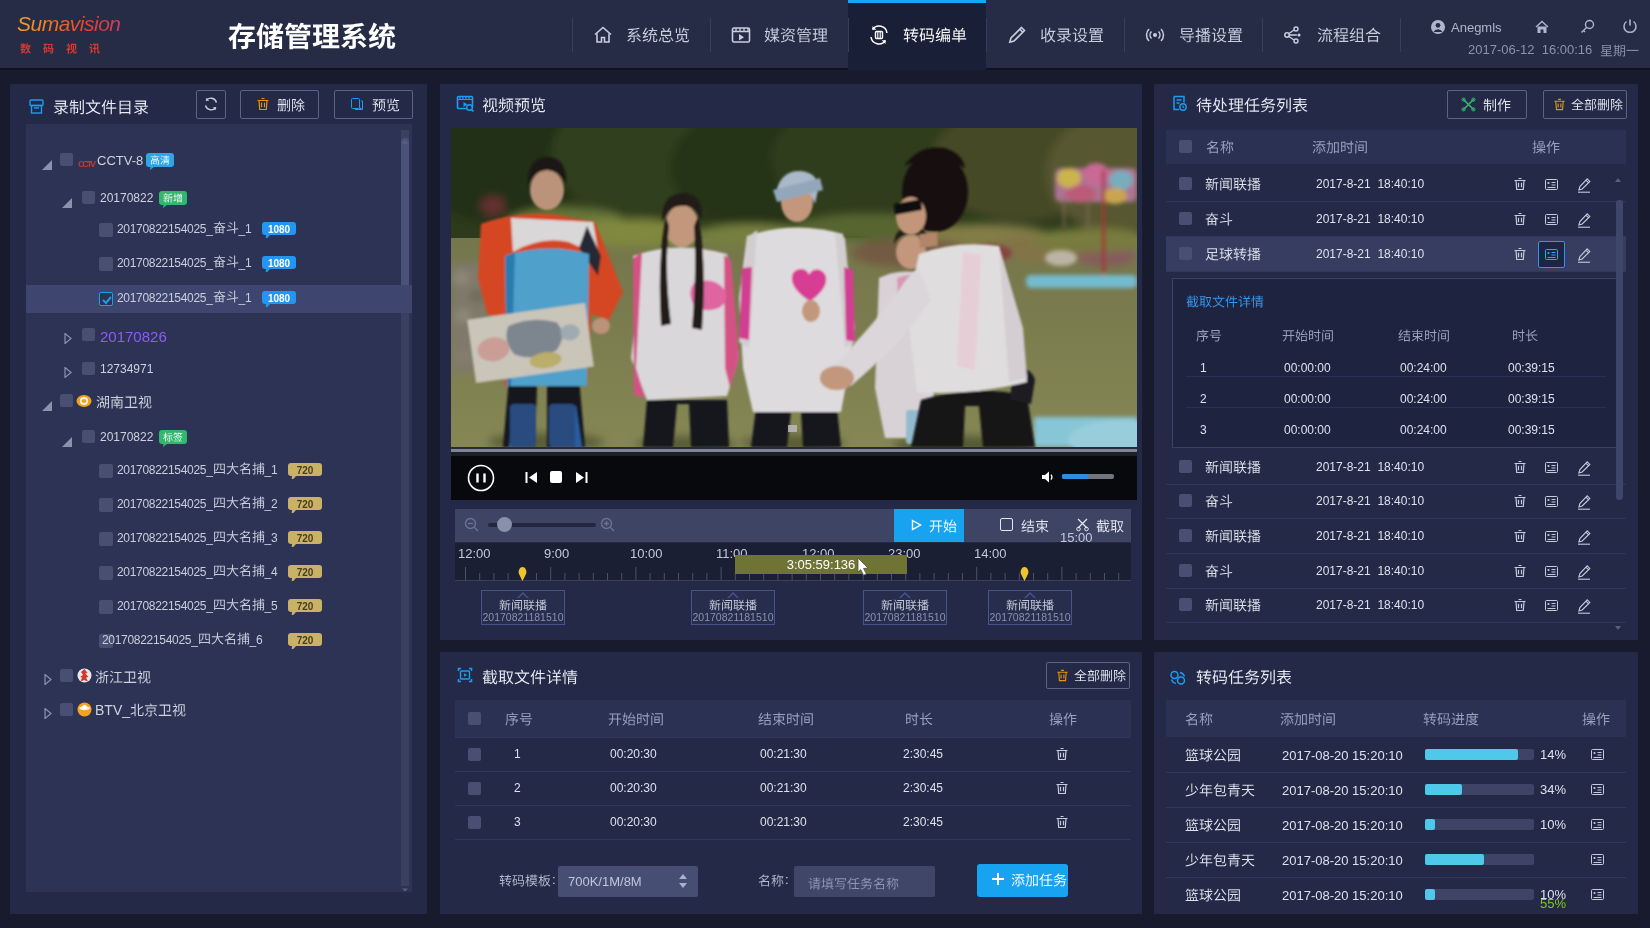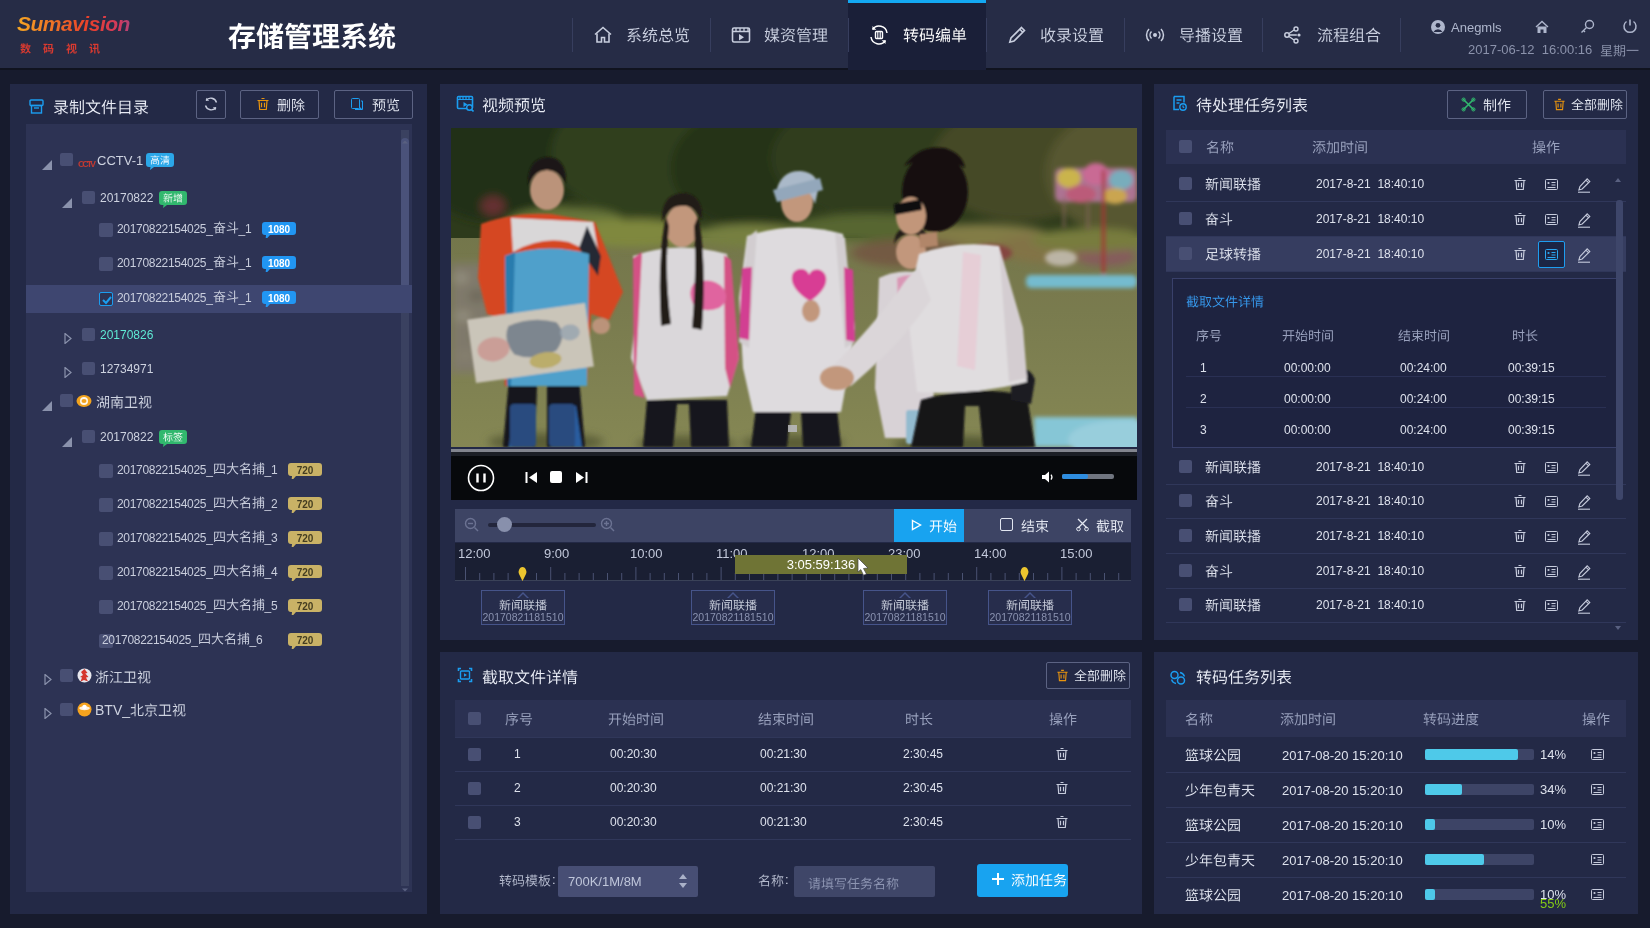--- a/index.html
+++ b/index.html
@@ -1,14 +1,14 @@
 <!DOCTYPE html>
 <html><head><meta charset="utf-8"><style>html,body{margin:0;padding:0;}body{width:1650px;height:928px;position:relative;overflow:hidden;background:#171b2d;font-family:"Liberation Sans",sans-serif;}div{box-sizing:border-box;}</style></head><body>
 <div style="position:absolute;left:0px;top:0px;width:1650px;height:70px;background:#262c46;border-bottom:2px solid #10131f;"></div>
-<div style="position:absolute;left:17px;top:12px;width:158px;height:26px;font-size:21px;font-weight:bold;font-style:italic;letter-spacing:-0.5px;background:linear-gradient(90deg,#f5a623 0%,#e8402a 45%,#d03a60 65%,#2a6fd8 100%);-webkit-background-clip:text;color:transparent;">Sumavision</div>
+<div style="position:absolute;left:17px;top:12px;width:158px;height:26px;font-size:21px;font-weight:normal;font-style:italic;letter-spacing:-0.5px;background:linear-gradient(90deg,#f5a623 0%,#e8402a 45%,#d03a60 65%,#2a6fd8 100%);-webkit-background-clip:text;color:transparent;">Sumavision</div>
 <div style="position:absolute;left:20px;top:38px;width:160px;height:14px;"><svg style="vertical-align:-0.12em;" width="11.0" height="11" viewBox="0 -880 1000 1000" fill="#d93a30">
       <use href="#g0" x="0"></use>
     </svg><span style="display:inline-block;width:12px"></span><svg style="vertical-align:-0.12em;" width="11.0" height="11" viewBox="0 -880 1000 1000" fill="#d93a30">
       <use href="#g1" x="0"></use>
     </svg><span style="display:inline-block;width:12px"></span><svg style="vertical-align:-0.12em;" width="11.0" height="11" viewBox="0 -880 1000 1000" fill="#d93a30">
       <use href="#g2" x="0"></use>
     </svg><span style="display:inline-block;width:12px"></span><svg style="vertical-align:-0.12em;" width="11.0" height="11" viewBox="0 -880 1000 1000" fill="#d93a30">
       <use href="#g3" x="0"></use>
     </svg></div>
 <div style="position:absolute;left:228px;top:22px;font-size:28px;color:#ffffff;white-space:nowrap;"><svg style="vertical-align:-0.12em;" width="168.0" height="28" viewBox="0 -880 6000 1000" fill="#ffffff">
@@ -168,21 +168,21 @@
 <div style="position:absolute;left:402px;top:879px;width:6px;height:6px;"><svg width="6" height="6">
       <path d="M0 1.5l3 3 3-3z" fill="#596080"></path>
     </svg></div>
 <div style="position:absolute;left:42px;top:156px;width:10px;height:10px;"><svg width="10" height="10">
       <path d="M0 10 L10 10 L10 0 Z" fill="#8a92ac"></path>
     </svg></div>
 <div style="position:absolute;left:60px;top:153px;width:13px;height:13px;background:#484f73;border-radius:2px;"></div>
 <div style="position:absolute;left:78px;top:155px;width:18px;height:12px;"><svg width="18" height="12">
       <text x="0" y="10" font-size="9" font-weight="bold" fill="#c23a32" font-family="Liberation Sans" textLength="18">CCTV</text>
     </svg></div>
-<div style="position:absolute;left:97px;top:153px;font-size:13px;color:#ced3e0;">CCTV-1</div>
+<div style="position:absolute;left:97px;top:153px;font-size:13px;color:#ced3e0;">CCTV-8</div>
 <div style="position:absolute;left:146px;top:153px;width:28px;height:18px;">
     <svg style="position:absolute;left:0;top:0" width="28" height="18" viewBox="0 0 28 18">
       <path d="M3 0h22 a3 3 0 013 3v8 a3 3 0 01-3 3H8L4 17 4.5 14 H3a3 3 0 01-3-3V3a3 3 0 013-3z" fill="#2ba7e8"></path>
     </svg>
     <div style="position:absolute;left:0;top:2px;width:28px;text-align:center;line-height:0;"><svg style="" width="20.0" height="10" viewBox="0 -880 2000 1000" fill="#fff">
         <use href="#g42" x="0"></use>
         <use href="#g43" x="1000"></use>
       </svg></div>
   </div>
 <div style="position:absolute;left:62px;top:194px;width:10px;height:10px;"><svg width="10" height="10">
@@ -226,21 +226,21 @@
       <use href="#g47" x="1000"></use>
     </svg><span>_1</span></div>
 <div style="position:absolute;left:262px;top:291px;width:34px;height:16px;"><svg width="34" height="16" viewBox="0 0 34 16">
       <path d="M3 0h28 a3 3 0 013 3v7 a3 3 0 01-3 3H8L3.5 18 4 13 H3a3 3 0 01-3-3V3a3 3 0 013-3z" fill="#2196f3"></path>
       <text x="17" y="11" font-size="10" font-weight="bold" fill="#fff" text-anchor="middle" font-family="Liberation Sans">1080</text>
     </svg></div>
 <div style="position:absolute;left:64px;top:330px;width:8px;height:11px;"><svg width="8" height="11" viewBox="0 0 8 11">
       <path d="M1 0.5l6 5-6 5z" fill="none" stroke="#8a92ac" stroke-width="1.2"></path>
     </svg></div>
 <div style="position:absolute;left:82px;top:328px;width:13px;height:13px;background:#484f73;border-radius:2px;"></div>
-<div style="position:absolute;left:100px;top:328px;font-size:12px;color:#5eead4;">20170826</div>
+<div style="position:absolute;left:100px;top:328px;font-size:15px;color:#8b5cf6;">20170826</div>
 <div style="position:absolute;left:64px;top:364px;width:8px;height:11px;"><svg width="8" height="11" viewBox="0 0 8 11">
       <path d="M1 0.5l6 5-6 5z" fill="none" stroke="#8a92ac" stroke-width="1.2"></path>
     </svg></div>
 <div style="position:absolute;left:82px;top:362px;width:13px;height:13px;background:#484f73;border-radius:2px;"></div>
 <div style="position:absolute;left:100px;top:362px;font-size:12px;color:#ced3e0;">12734971</div>
 <div style="position:absolute;left:42px;top:397px;width:10px;height:10px;"><svg width="10" height="10">
       <path d="M0 10 L10 10 L10 0 Z" fill="#8a92ac"></path>
     </svg></div>
 <div style="position:absolute;left:60px;top:394px;width:13px;height:13px;background:#484f73;border-radius:2px;"></div>
 <div style="position:absolute;left:76px;top:393px;width:16px;height:16px;"><svg width="16" height="16" viewBox="0 0 16 16">
@@ -568,21 +568,21 @@
       <use href="#g68" x="1000"></use>
     </svg></div>
 <div style="position:absolute;left:455px;top:543px;width:676px;height:38px;background:#1a1f33;"></div>
 <div style="position:absolute;left:458px;top:546px;font-size:13px;color:#c3c9db;">12:00</div>
 <div style="position:absolute;left:544px;top:546px;font-size:13px;color:#c3c9db;">9:00</div>
 <div style="position:absolute;left:630px;top:546px;font-size:13px;color:#c3c9db;">10:00</div>
 <div style="position:absolute;left:716px;top:546px;font-size:13px;color:#c3c9db;">11:00</div>
 <div style="position:absolute;left:802px;top:546px;font-size:13px;color:#c3c9db;">12:00</div>
 <div style="position:absolute;left:888px;top:546px;font-size:13px;color:#c3c9db;">23:00</div>
 <div style="position:absolute;left:974px;top:546px;font-size:13px;color:#c3c9db;">14:00</div>
-<div style="position:absolute;left:1060px;top:546px;font-size:13px;color:#c3c9db;">15:00</div>
+<div style="position:absolute;left:1060px;top:530px;font-size:13px;color:#c3c9db;">15:00</div>
 <div style="position:absolute;left:455px;top:565px;width:676px;height:16px;"><svg width="676" height="16">
       <rect x="10.0" y="2" width="1" height="13" fill="#4a5272"></rect>
       <rect x="24.2" y="8" width="1" height="7" fill="#4a5272"></rect>
       <rect x="38.4" y="8" width="1" height="7" fill="#4a5272"></rect>
       <rect x="52.6" y="8" width="1" height="7" fill="#4a5272"></rect>
       <rect x="66.8" y="8" width="1" height="7" fill="#4a5272"></rect>
       <rect x="81.0" y="8" width="1" height="7" fill="#4a5272"></rect>
       <rect x="95.2" y="2" width="1" height="13" fill="#4a5272"></rect>
       <rect x="109.4" y="8" width="1" height="7" fill="#4a5272"></rect>
       <rect x="123.6" y="8" width="1" height="7" fill="#4a5272"></rect>

